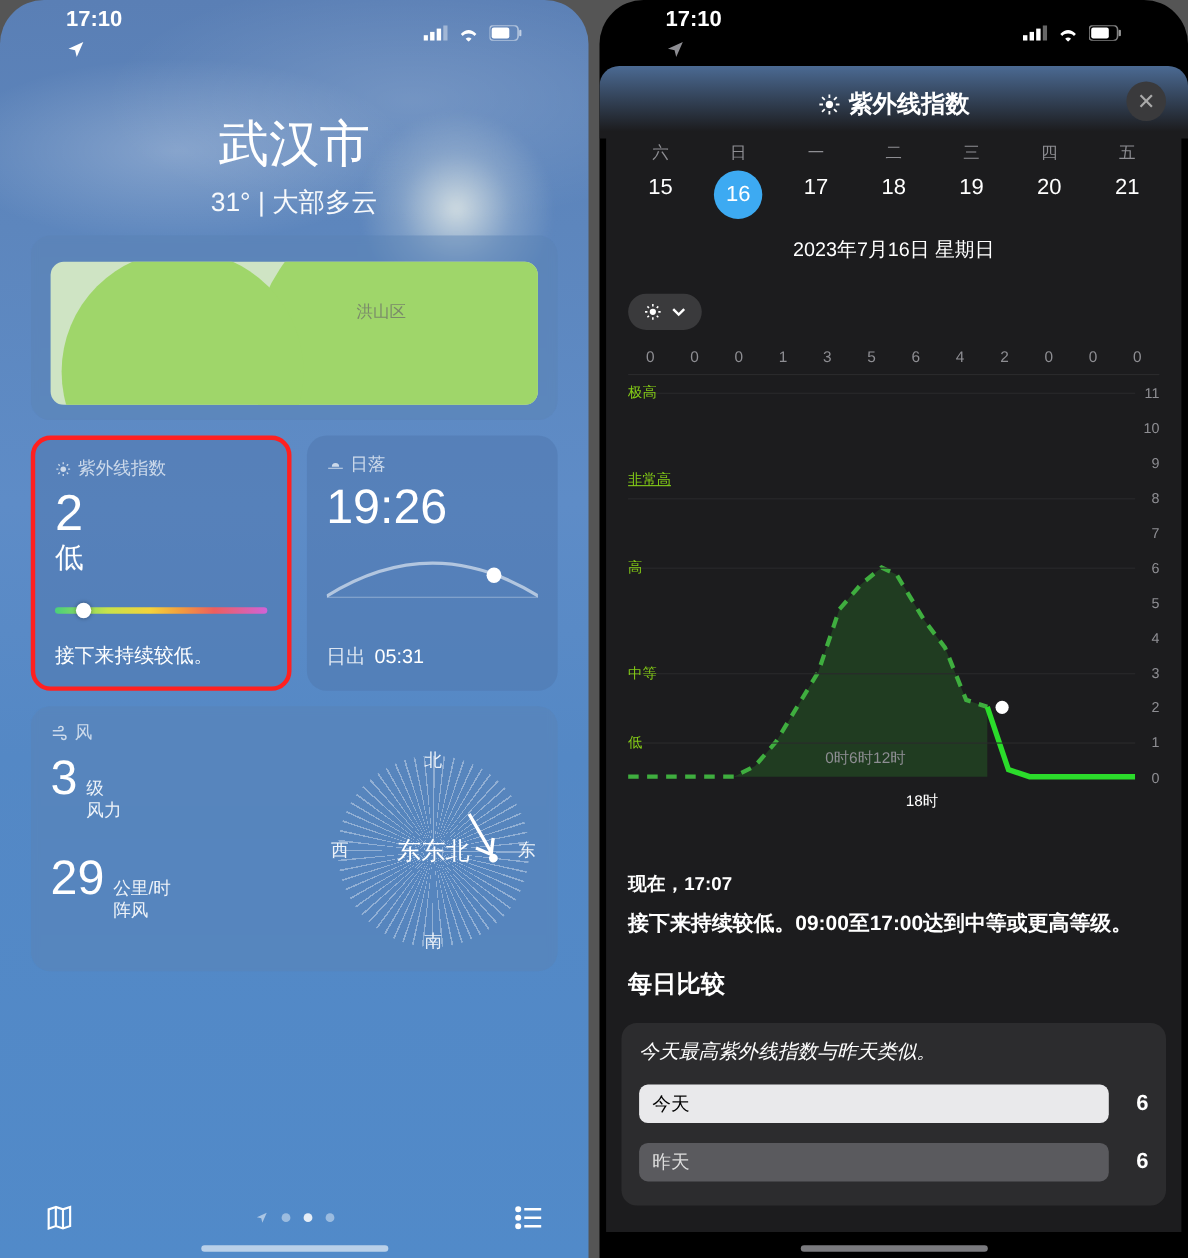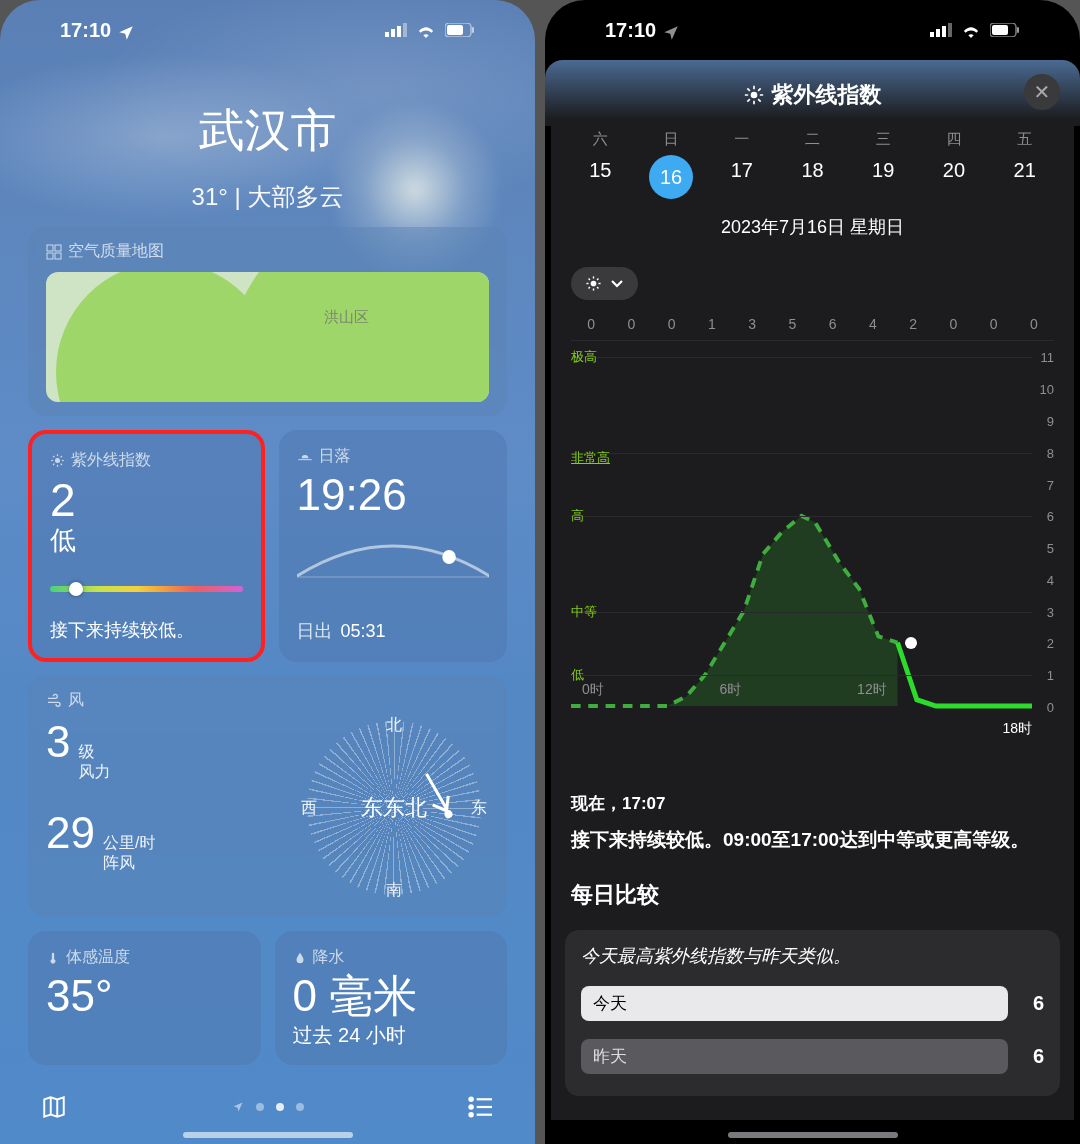--- a/index.html
+++ b/index.html
@@ -24,26 +24,26 @@
     background: radial-gradient(circle, rgba(255,255,240,0.7) 0%, rgba(255,255,240,0.2) 40%, transparent 70%);
     pointer-events:none; filter: blur(4px);
   }
   .phone-left::before{
     content:""; position:absolute; inset:0;
     background: radial-gradient(ellipse 300px 120px at 30% 12%, rgba(255,255,255,0.25), transparent 70%),
                 radial-gradient(ellipse 400px 160px at 70% 8%,  rgba(255,255,255,0.15), transparent 70%);
     pointer-events:none;
   }
   .status-bar { height:60px; display:flex; justify-content:space-between; align-items:center; padding:0 60px 0 60px; font-size:20px; font-weight:600; position:relative; z-index:5;}
-  .sb-left { display:flex; align-items:flex-end; gap:6px; }
+  .sb-left { display:flex; align-items:flex-start; gap:6px;flex-direction:column; }
   .sb-right { display:flex; align-items:center; gap:8px; }
   .sb-right svg, .sb-left svg { display:block; }
   .header-city { text-align:center; margin-top:40px; position:relative; z-index:5;}
   .header-city .city { font-size:46px; font-weight:400; }
-  .header-city .sub  { font-size:24px; opacity:0.95; margin-top:19px; }
+  .header-city .sub  { font-size:24px; opacity:0.95; margin-top:6px; }
   .card {
     background: rgba(90,130,180,0.45);
     border-radius:18px; margin:14px 28px 0 28px;
     padding:14px 18px; position:relative; z-index:5;
     backdrop-filter: blur(4px);
   }
   .card-label { font-size:16px; color:rgba(255,255,255,0.7); display:flex; align-items:center; gap:6px; }
   .aq-map { background:#cfe4c4; border-radius:12px; height:130px; margin-top:10px; position:relative; overflow:hidden; }
   .aq-map::before{ content:""; position:absolute; right:-40px; top:-60px; width:300px; height:300px; background:#9fd66a; border-radius:50%; }
   .aq-map::after{ content:""; position:absolute; left:10px; bottom:-80px; width:220px; height:220px; background:#9fd66a; border-radius:50%; }
@@ -108,21 +108,21 @@
   .uvval .sub{ font-size:16px; color:#8e8e93; margin-top:4px;}
   .mode-pill{ background:#3a3a3c; padding:8px 14px; border-radius:20px; display:flex; align-items:center; gap:8px; font-size:18px; margin-top:4px;}
 
   .chart-wrap{ margin:10px 6px 0 6px; padding:0 14px; }
   .hourrow{ display:flex; font-size:14px; color:#8e8e93; gap:0; }
   .hourrow span{ flex:1; text-align:center;}
   .chartbox{ position:relative; height:380px; margin-top:8px; border-top:1px solid #2a2a2c;}
   .gridline{ position:absolute; left:0; right:22px; height:1px; background:#2a2a2c; }
   .ylabel-l{ position:absolute; left:0; font-size:13px; color:#84cc16; transform:translateY(-50%);}
   .ylabel-r{ position:absolute; right:0; font-size:13px; color:#8e8e93; transform:translateY(-50%); width:20px; text-align:right;}
-  .xticks{ position:absolute; left:11px; right:22px; bottom:-18px; display:flex; justify-content:space-between; font-size:14px; color:#8e8e93;}
+  .xticks{ position:absolute; left:0; right:22px; bottom:-18px; display:flex; justify-content:center; font-size:14px; color:#8e8e93;}
   .xtick-strong{ color:#fff; font-weight:500;margin-top:39px;}
   .uv-chart-svg{ position:absolute; left:0; top:0; right:22px; bottom:0; width:calc(100% - 22px); height:100%;}
   .nowdot{ position:absolute; width:12px;height:12px;background:#fff;border-radius:50%;}
 
   .textblock{ padding:28px 20px 0 20px; }
   .textblock .t1{ font-size:17px; font-weight:600;margin-top:44px; }
   .textblock .t2{ font-size:19px; margin-top:12px; line-height:1.4;font-weight:bold; }
   .textblock .h { font-size:22px; font-weight:700; margin-top:26px; }
 
   .compare{ margin:20px 14px 0 14px; background:#2c2c2e; border-radius:14px; padding:14px 16px 22px 16px; }
@@ -161,29 +161,20 @@
         </svg>
     </div>
   </div>
 
   <div class="header-city">
     <div class="city">武汉市</div>
     <div class="sub">31°  |  大部多云</div>
   </div>
 
   <div class="card">
-    <div class="card-label">
-      <svg width="16" height="16" fill="none" stroke="rgba(255,255,255,0.7)" stroke-width="1">
-          <rect x="1" y="1" width="6" height="6"></rect>
-          <rect x="9" y="1" width="6" height="6"></rect>
-          <rect x="1" y="9" width="6" height="6"></rect>
-          <rect x="9" y="9" width="6" height="6"></rect>
-        </svg>
-      <span>空气质量地图</span>
-    </div>
     <div class="aq-map">
       <div class="district">洪山区</div>
     </div>
   </div>
 
   <div class="row2">
     <div class="half uv-card">
       <div class="card-label">
         <svg width="15" height="15" viewBox="0 0 24 24" fill="rgba(255,255,255,0.7)">
             <circle cx="12" cy="12" r="4"></circle>
@@ -260,41 +251,20 @@
       <div class="lbl w">西</div>
       <div class="lbl e">东</div>
       <div class="dir">东东北</div>
       <svg class="arrow" width="50" height="22" viewBox="0 0 50 22" fill="#fff">
           <path d="M0 10 L40 10 M30 2 L42 11 L30 20" stroke="#fff" stroke-width="3" fill="none"></path>
           <circle cx="46" cy="11" r="4"></circle>
         </svg>
     </div>
   </div>
 
-  <div class="row4">
-    <div class="half">
-      <div class="card-label">
-        <svg width="14" height="16" viewBox="0 0 24 24" fill="rgba(255,255,255,0.7)">
-            <path d="M12 3a2 2 0 00-2 2v9a4 4 0 104 0V5a2 2 0 00-2-2z"></path>
-          </svg>
-        <span>体感温度</span>
-      </div>
-      <div class="big">35°</div>
-    </div>
-    <div class="half">
-      <div class="card-label">
-        <svg width="14" height="16" viewBox="0 0 24 24" fill="rgba(255,255,255,0.7)">
-            <path d="M12 3c4 6 6 9 6 12a6 6 0 11-12 0c0-3 2-6 6-12z"></path>
-          </svg>
-        <span>降水</span>
-      </div>
-      <div class="big">0 毫米</div>
-      <div class="sub">过去 24 小时</div>
-    </div>
-  </div>
 
   <div class="bottom-bar">
     <svg width="28" height="26" viewBox="0 0 24 24" fill="none" stroke="#fff" stroke-width="1.8">
         <path d="M9 3L3 5v16l6-2 6 2 6-2V3l-6 2-6-2zM9 3v16M15 5v16"></path>
       </svg>
     <div class="dots">
       <svg width="12" height="12" fill="rgba(255,255,255,0.6)" viewBox="0 0 24 24">
           <path d="M3 11l18-8-8 18-2-8z"></path>
         </svg>
       <div class="d"></div>
@@ -436,21 +406,21 @@
           </svg>
         <div class="xticks" id="xticks">
             <span>0时</span>
             <span>6时</span>
             <span>12时</span>
             <span class="xtick-strong">18时</span>
           </div>
       <div class="gridline" style="top: 16.4px;"></div>
           <div class="ylabel-l" style="top: 16.4px;">极高</div>
           <div class="gridline" style="top: 111.745px;"></div>
-          <div class="ylabel-l" style="top: 117px; text-decoration: underline;">非常高</div>
+          <div class="ylabel-l" style="top: 95px; text-decoration: underline;">非常高</div>
           <div class="gridline" style="top: 175.309px;"></div>
           <div class="ylabel-l" style="top: 175.309px;">高</div>
           <div class="gridline" style="top: 270.655px;"></div>
           <div class="ylabel-l" style="top: 270.655px;">中等</div>
           <div class="gridline" style="top: 334.218px;"></div>
           <div class="ylabel-l" style="top: 334.218px;">低</div>
           <div class="ylabel-r" style="top: 16.4px;">11</div>
           <div class="ylabel-r" style="top: 48.1818px;">10</div>
           <div class="ylabel-r" style="top: 79.9636px;">9</div>
           <div class="ylabel-r" style="top: 111.745px;">8</div>

